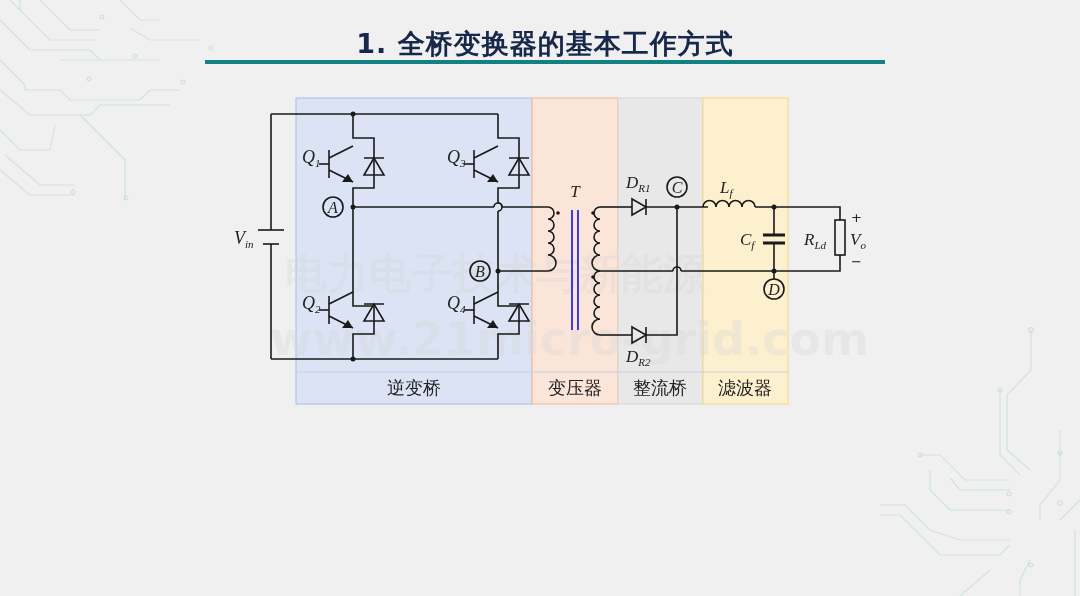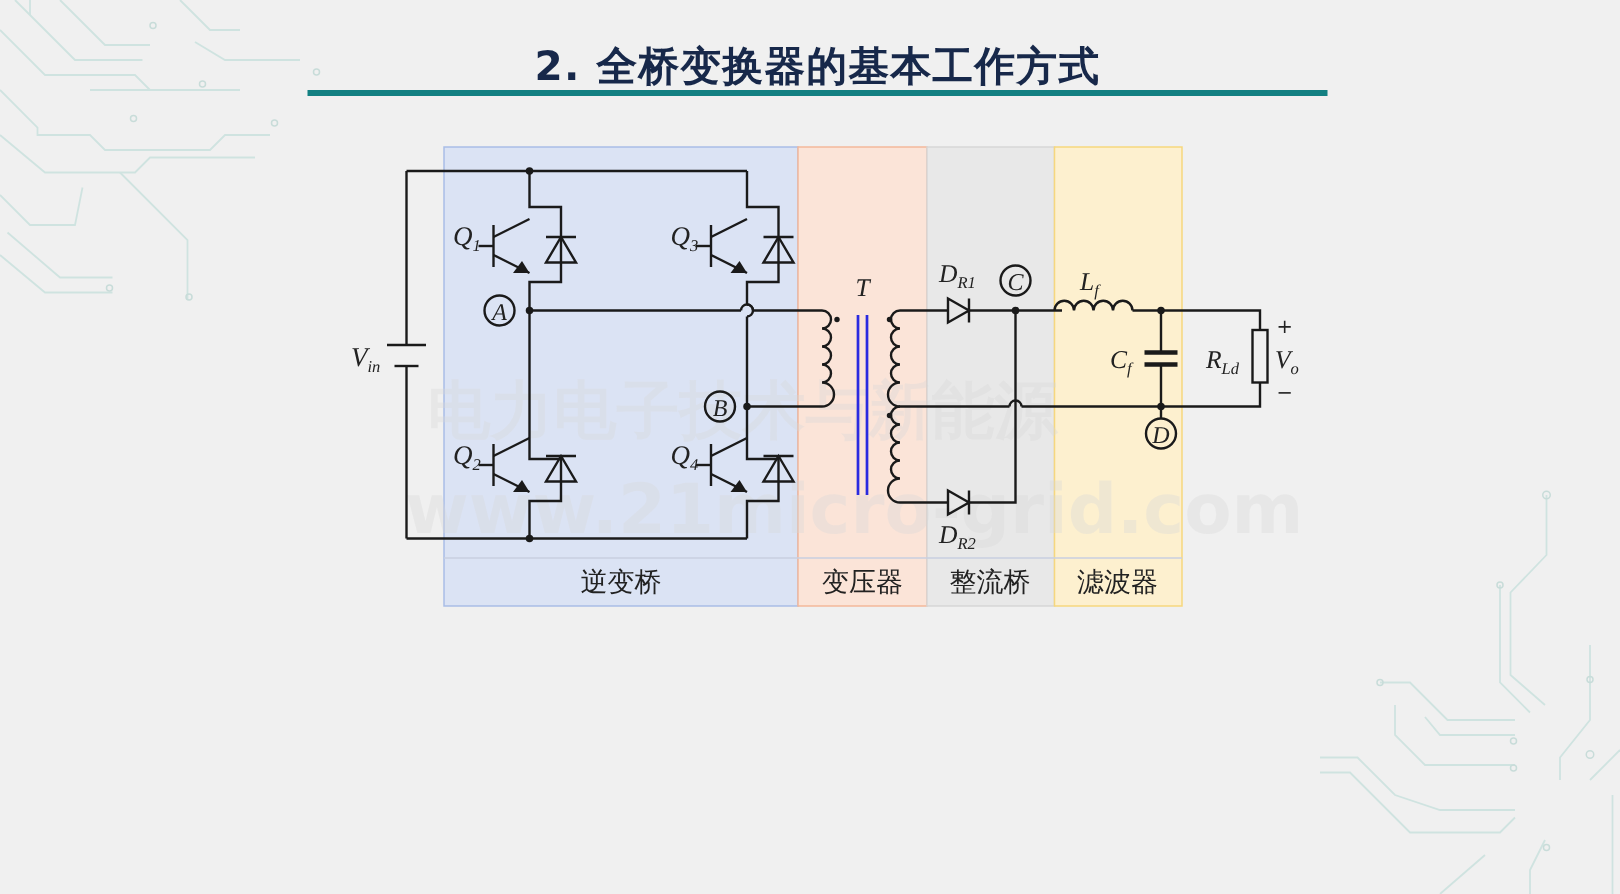--- a/index.html
+++ b/index.html
@@ -72,21 +72,21 @@
     <circle cx="1000" cy="390" r="2"></circle>
     <circle cx="920" cy="455" r="2"></circle>
     <circle cx="1009" cy="494" r="2"></circle>
     <circle cx="1009" cy="512" r="2"></circle>
     <circle cx="1060" cy="453" r="2"></circle>
     <circle cx="1060" cy="503" r="2.5"></circle>
     <circle cx="1031" cy="565" r="2"></circle>
   </g>
 </svg>
 
-<div class="title">2. 全桥变换器的基本工作方式</div>
+<div class="title">1. 全桥变换器的基本工作方式</div>
 <div class="title-rule"></div>
 
 <svg id="circuit" viewBox="0 0 1080 596">
 
   <rect x="296" y="98" width="236" height="306" fill="#dbe3f4" stroke="#a9bde6" stroke-width="1"></rect>
   <rect x="532" y="98" width="86" height="306" fill="#fbe4d8" stroke="#f3b89a" stroke-width="1"></rect>
   <rect x="618" y="98" width="85" height="306" fill="#e8e8e8" stroke="#d6d6d6" stroke-width="1"></rect>
   <rect x="703" y="98" width="85" height="306" fill="#fdf0cf" stroke="#f6d77e" stroke-width="1"></rect>
   <line x1="296" y1="372" x2="788" y2="372" stroke="#c8cfe0" stroke-width="1"></line>
 

